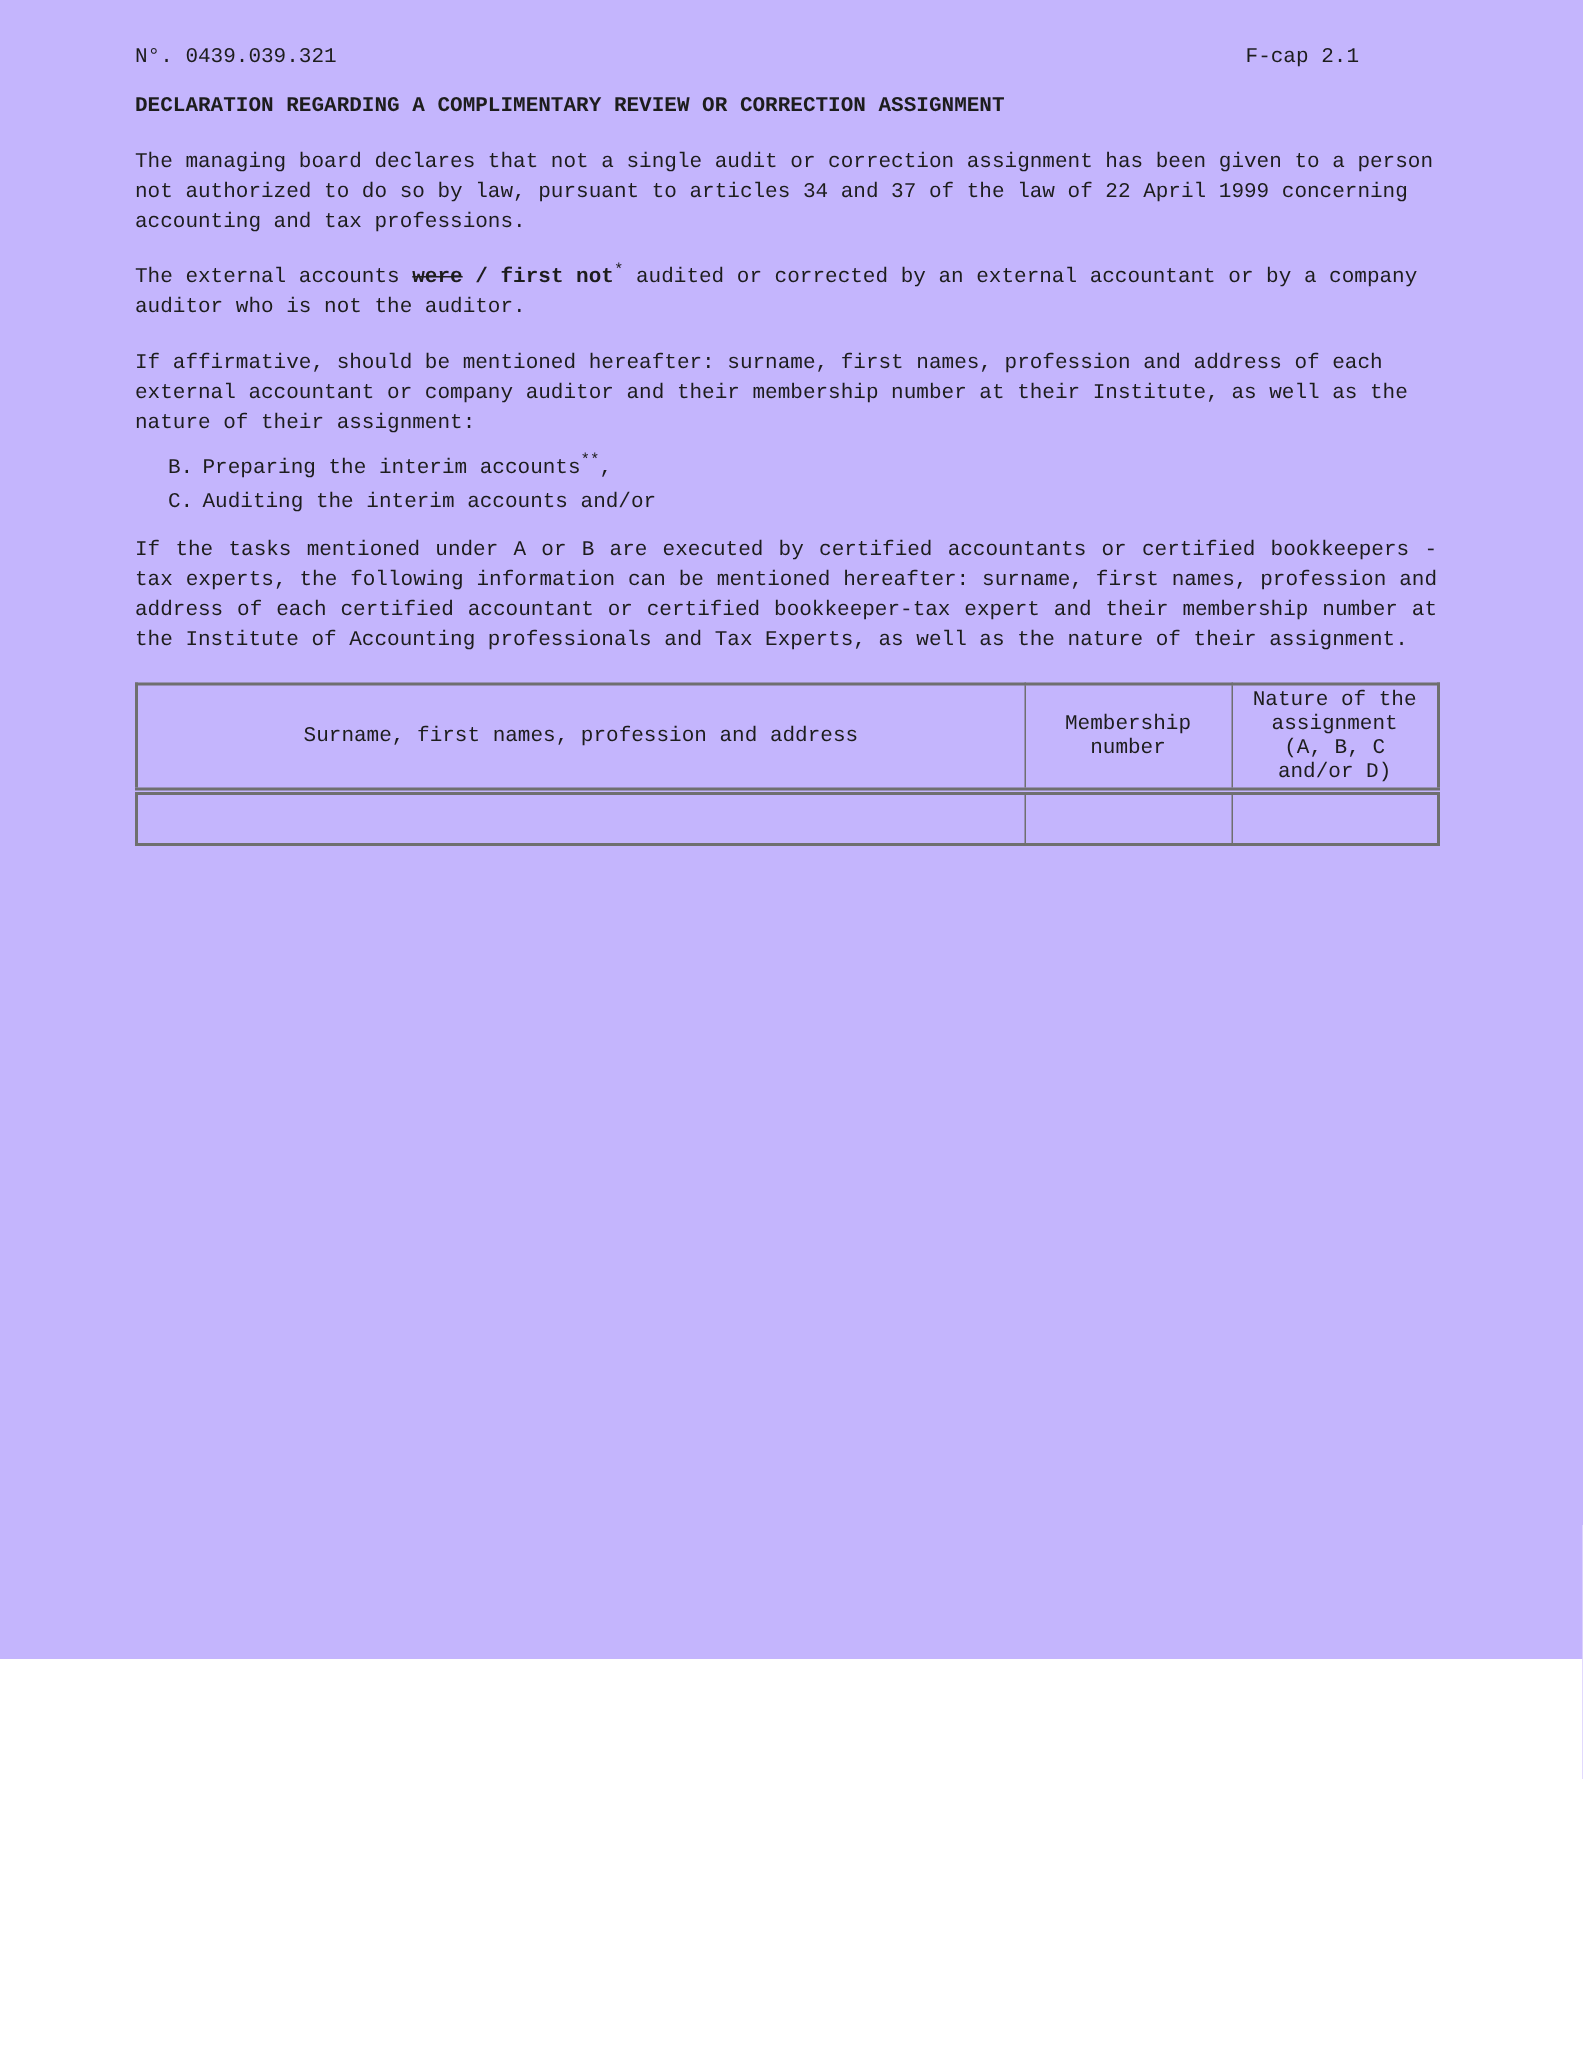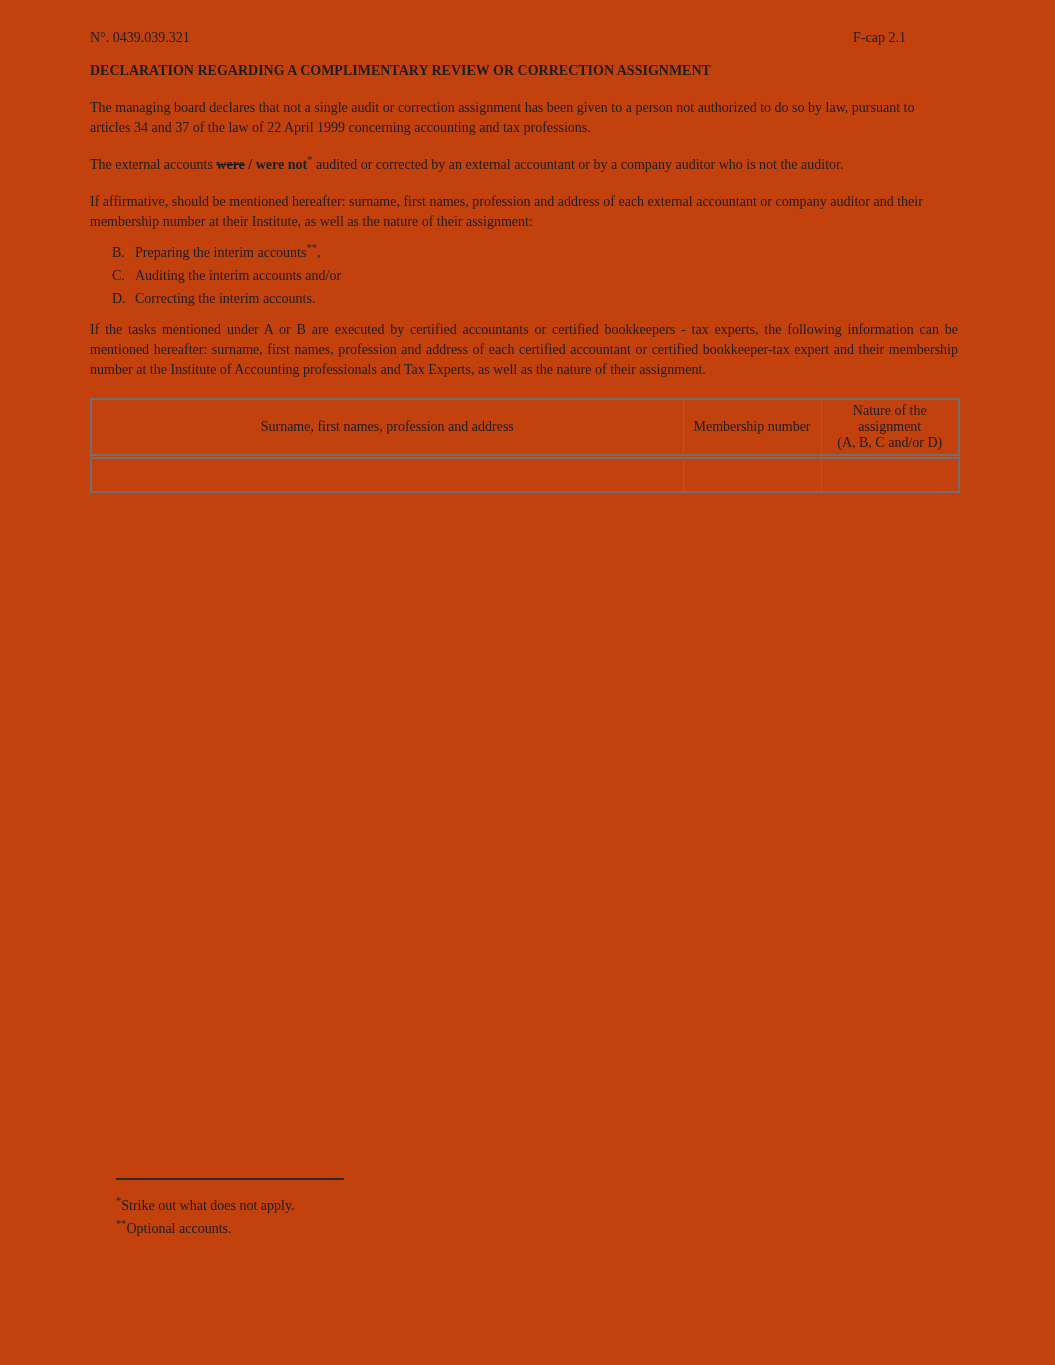--- a/index.html
+++ b/index.html
@@ -1,23 +1,23 @@
 <!DOCTYPE html>
 <html><head>
 <meta charset="utf-8">
 <style>
   html, body { margin: 0; padding: 0; }
   body { background: #ffffff; }
   .page {
     position: relative;
     width: 1055px;
-    height: 1365px;
-    background: #c2410c;
+    height: 1106px;
+    background: #c4b5fd;
     color: #1d1d1d;
-    font-family: Liberation Serif, serif;
+    font-family: Liberation Mono, monospace;
     font-size: 14px;
     line-height: 20px;
     overflow: hidden;
   }
   .content { padding: 28px 97px 0 90px; }
 
   .doc-header { display: flex; justify-content: space-between; }
   .form-code { margin-right: 52px; padding-left: 22px; }
 
   .title {
@@ -73,28 +73,27 @@
 
     <div class="doc-header">
       <span>N°. 0439.039.321</span>
       <span class="form-code">F-cap 2.1</span>
     </div>
 
     <h1 class="title">DECLARATION REGARDING A COMPLIMENTARY REVIEW OR CORRECTION ASSIGNMENT</h1>
 
     <p class="para">The managing board declares that not a single audit or correction assignment has been given to a person not authorized to do so by law, pursuant to articles 34 and 37 of the law of 22 April 1999 concerning accounting and tax professions.</p>
 
-    <p class="para"><span>The external accounts </span><span class="b strike">were</span><span class="b"> / were not</span><span class="sup">*</span><span> audited or corrected by an external accountant or by a company auditor who is not the auditor.</span></p>
+    <p class="para"><span>The external accounts </span><span class="b strike">were</span><span class="b"> / first not</span><span class="sup">*</span><span> audited or corrected by an external accountant or by a company auditor who is not the auditor.</span></p>
 
     <p class="para p3">If affirmative, should be mentioned hereafter: surname, first names, profession and address of each external accountant or company auditor and their membership number at their Institute, as well as the nature of their assignment:</p>
 
     <div class="list">
       <div class="list-item"><span class="list-letter">B.</span><span>Preparing the interim accounts</span><span class="sup">**</span><span>,</span></div>
       <div class="list-item"><span class="list-letter">C.</span><span>Auditing the interim accounts and/or</span></div>
-      <div class="list-item"><span class="list-letter">D.</span><span>Correcting the interim accounts.</span></div>
     </div>
 
     <p class="para p4">If the tasks mentioned under A or B are executed by certified accountants or certified bookkeepers - tax experts, the following information can be mentioned hereafter: surname, first names, profession and address of each certified accountant or certified bookkeeper-tax expert and their membership number at the Institute of Accounting professionals and Tax Experts, as well as the nature of their assignment.</p>
 
     <table class="decl-table">
       <colgroup>
         <col style="width: 592px">
         <col style="width: 138px">
         <col style="width: 138px">
       </colgroup>

